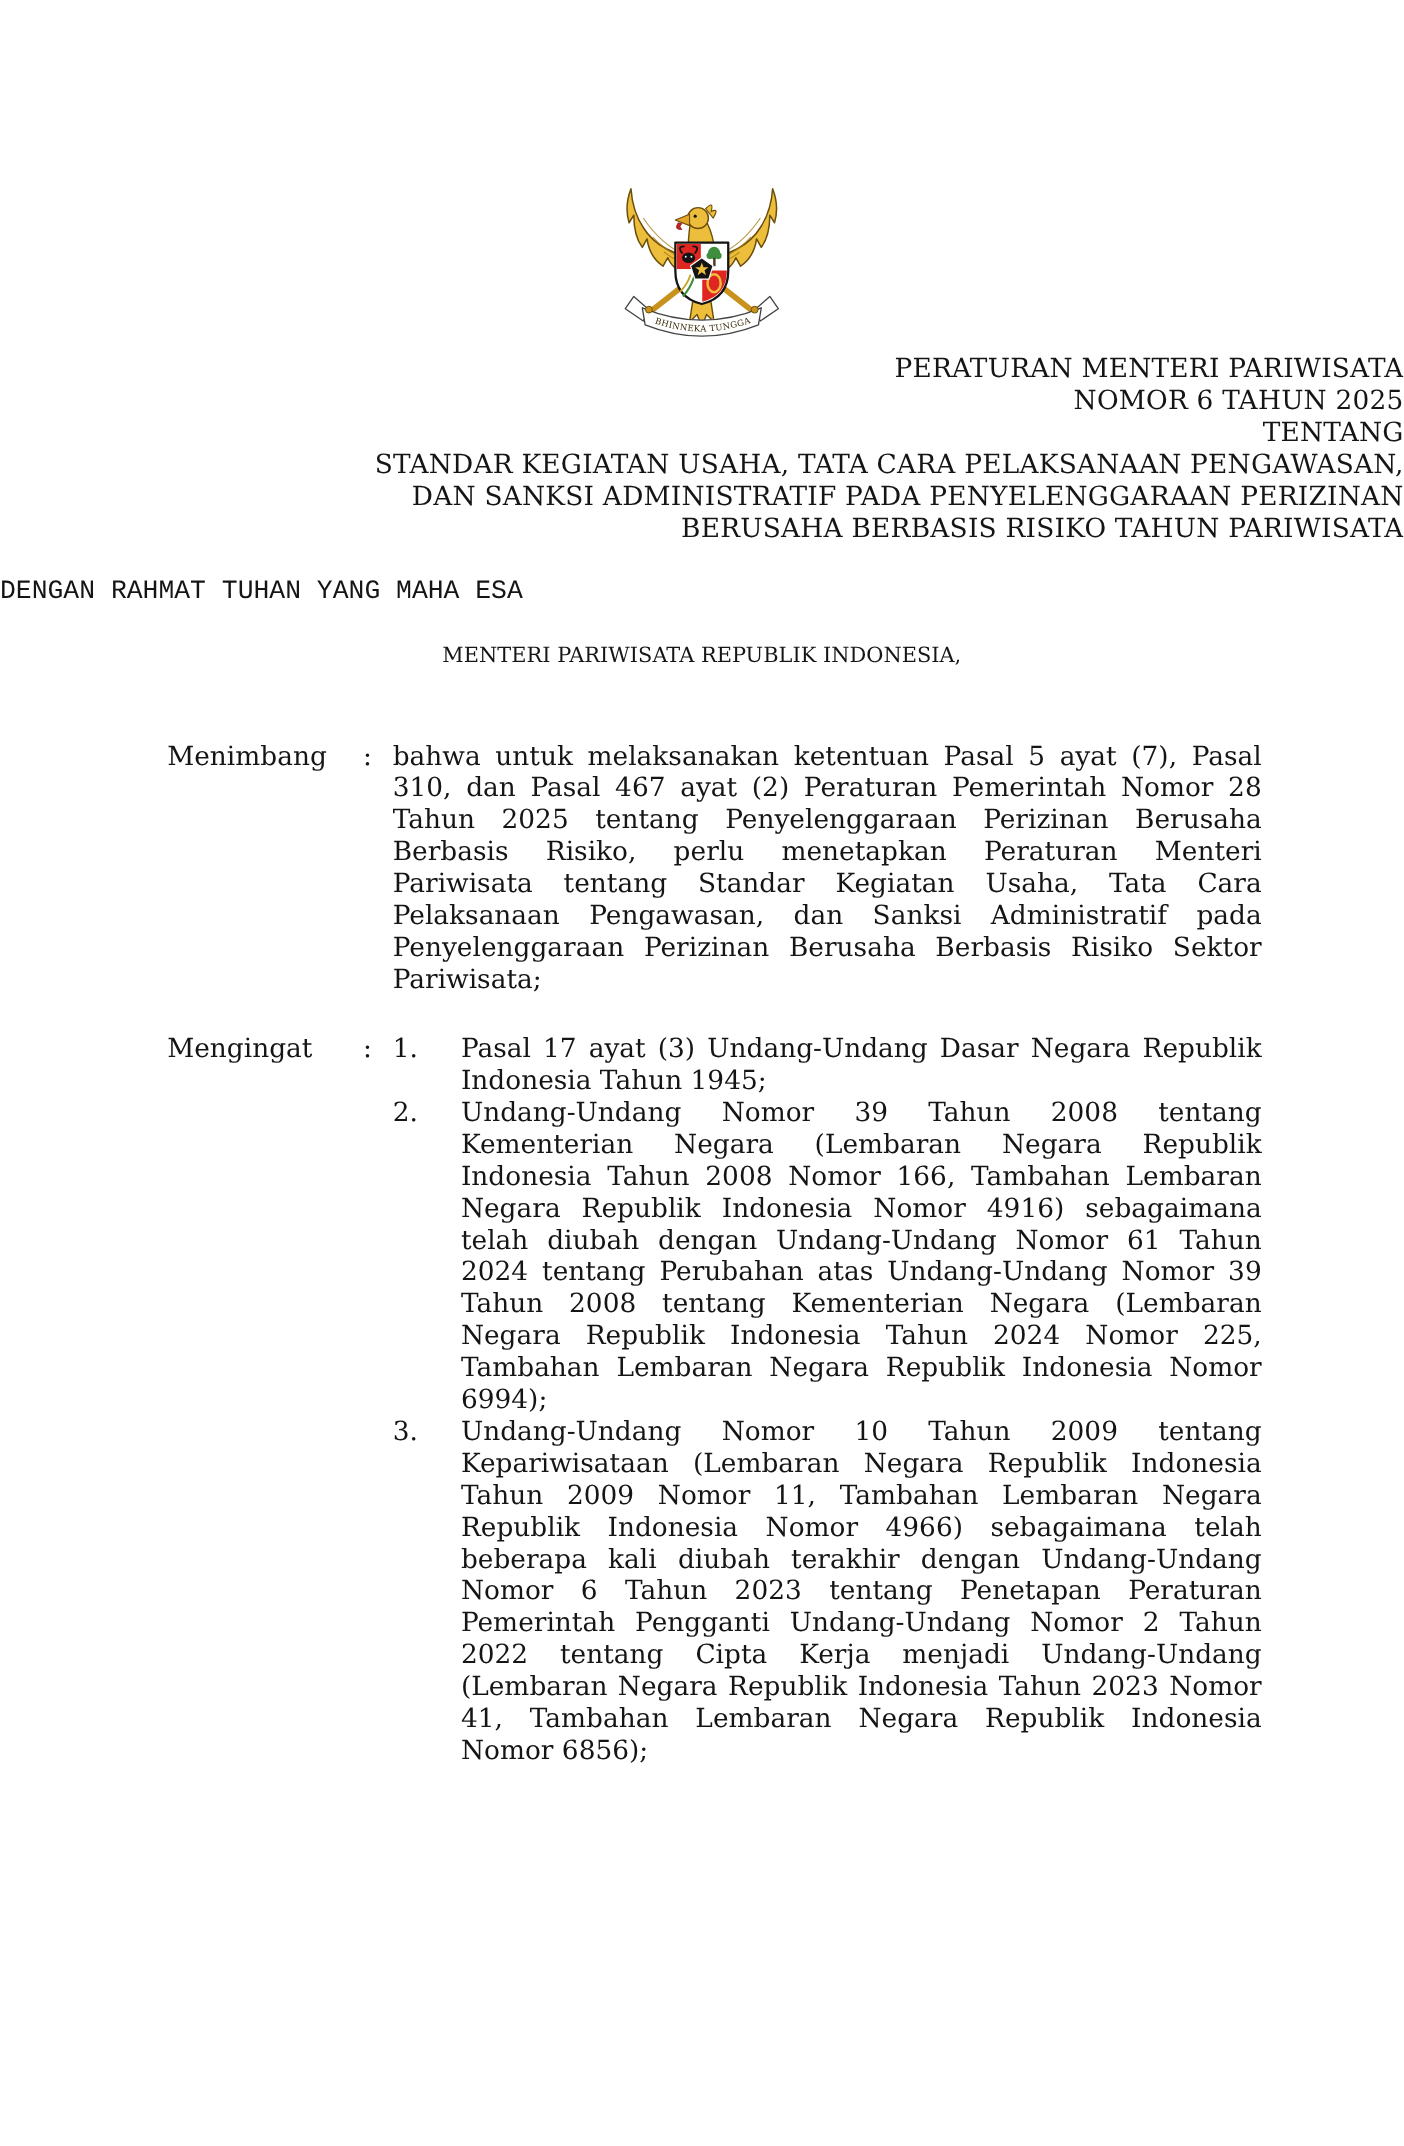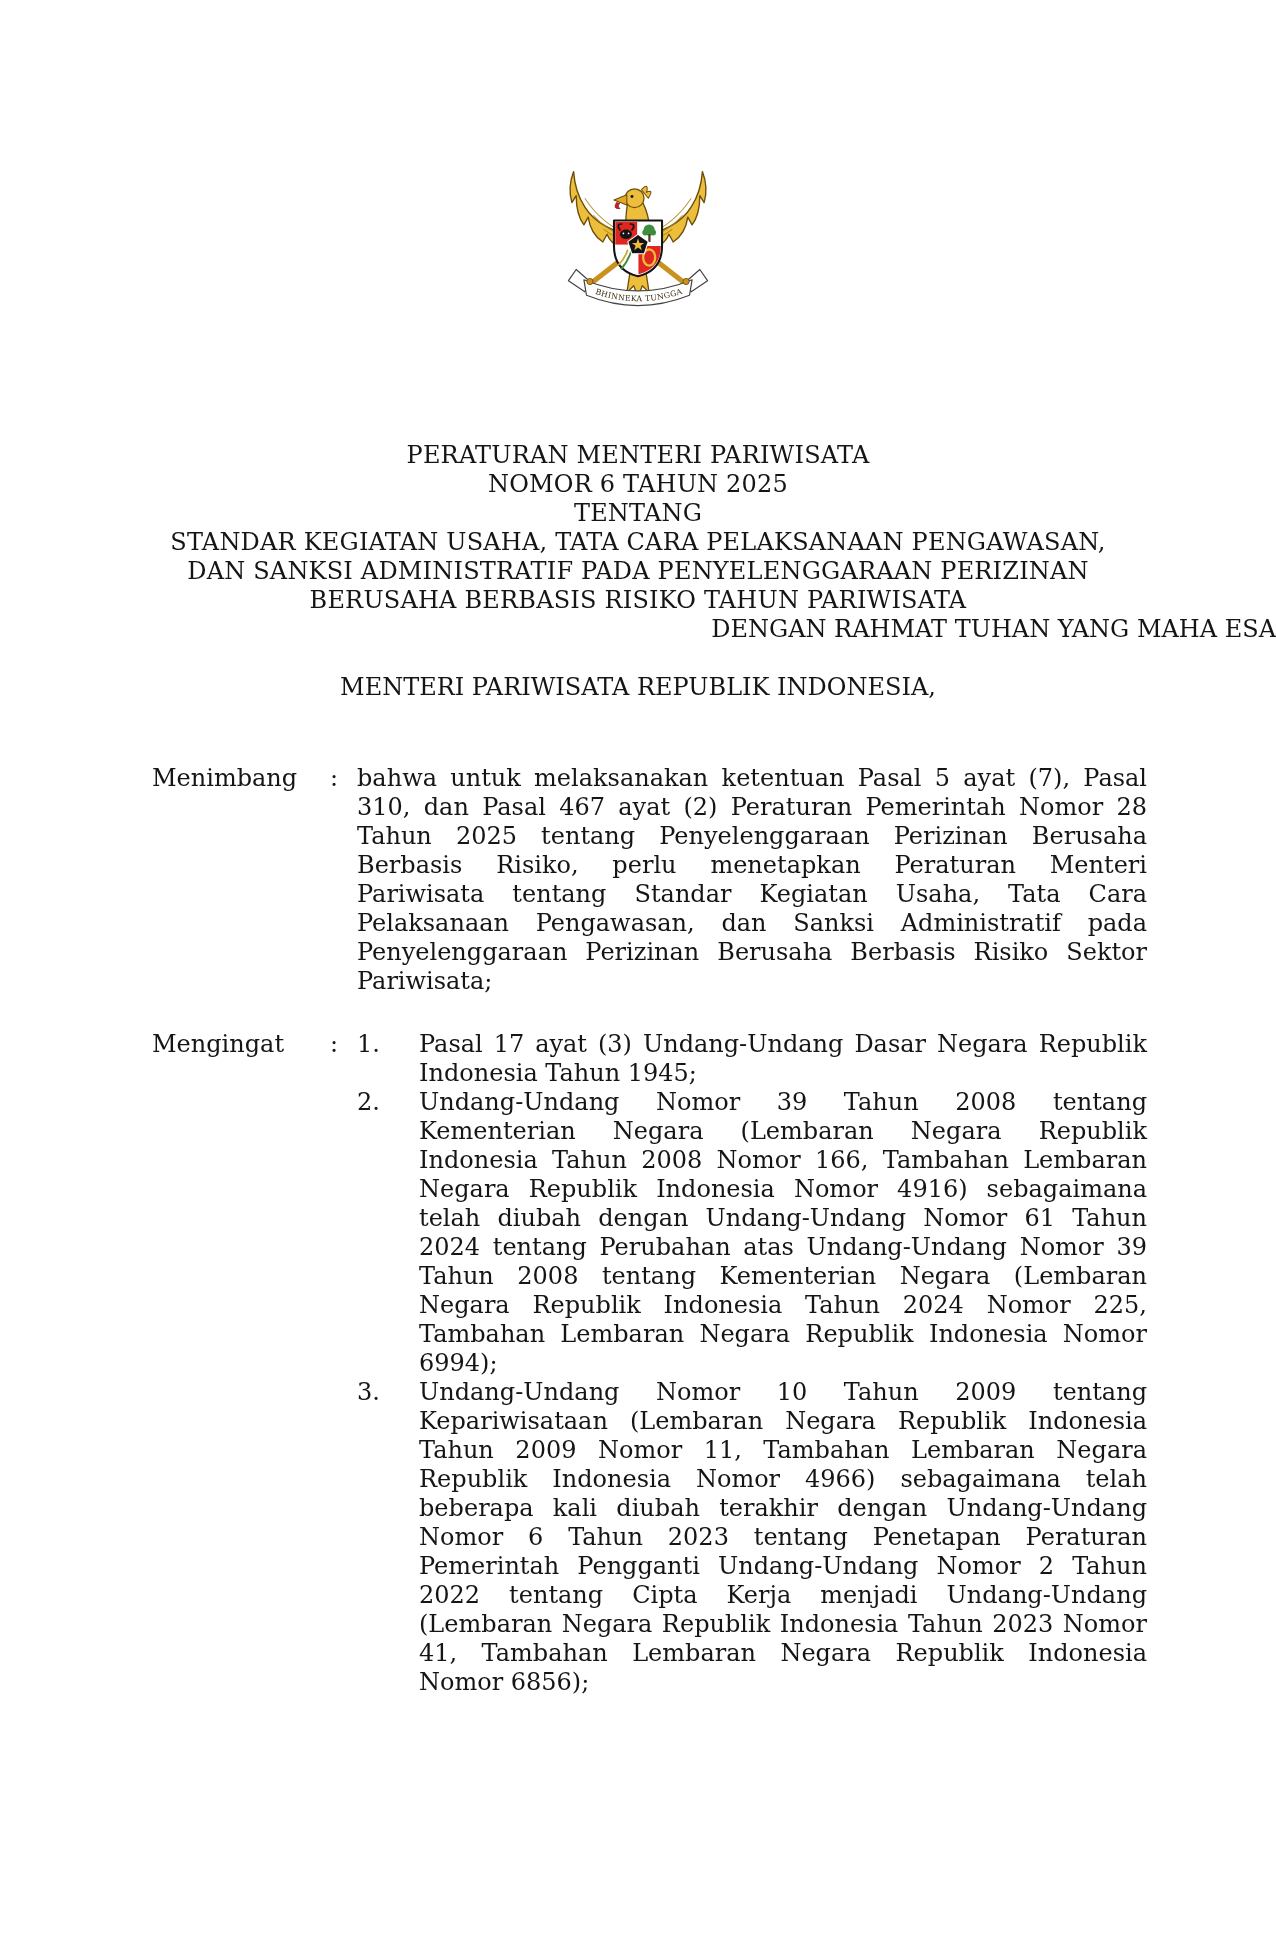--- a/index.html
+++ b/index.html
@@ -16,29 +16,28 @@
   
   .emblem-wrap {
     padding-top: 145px;
     display: flex;
     justify-content: center;
   }
   .emblem-wrap svg { width: 176px; height: 176px; display: block; }
 
   
   .title-block {
-    margin-top: 120px;
-    text-align: center;
+    text-align: right;
     font-size: 24px;
     line-height: 29px;
     letter-spacing: 0.2px;
   }
   .center-line { white-space: nowrap; }
-  .invocation { text-align: right; font-size: 24px; line-height: 29px; }
-  .authority  { margin-top: 29px; text-align: center; font-size: 24px; line-height: 29px; }
+  .invocation { margin-top: 29px; text-align: left; font-size: 24px; line-height: 29px; font-family: Liberation Mono, monospace; }
+  .authority  { margin-top: 29px; text-align: center; font-size: 19px; line-height: 29px; }
 
   
   .doc-body {
     margin-left: 152px;
     margin-right: 129px;
     font-size: 24px;
     line-height: 29px;
   }
   .clause-row {
     display: grid;

